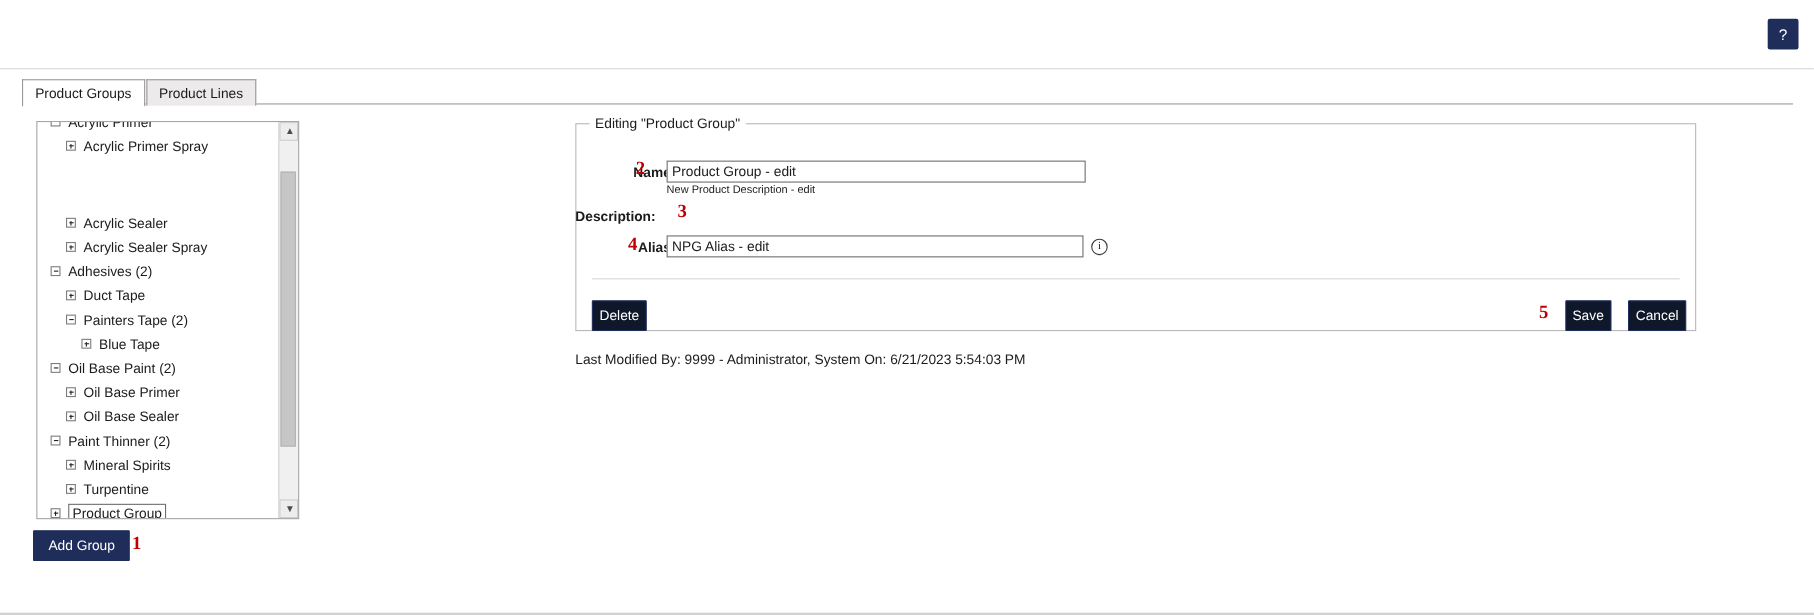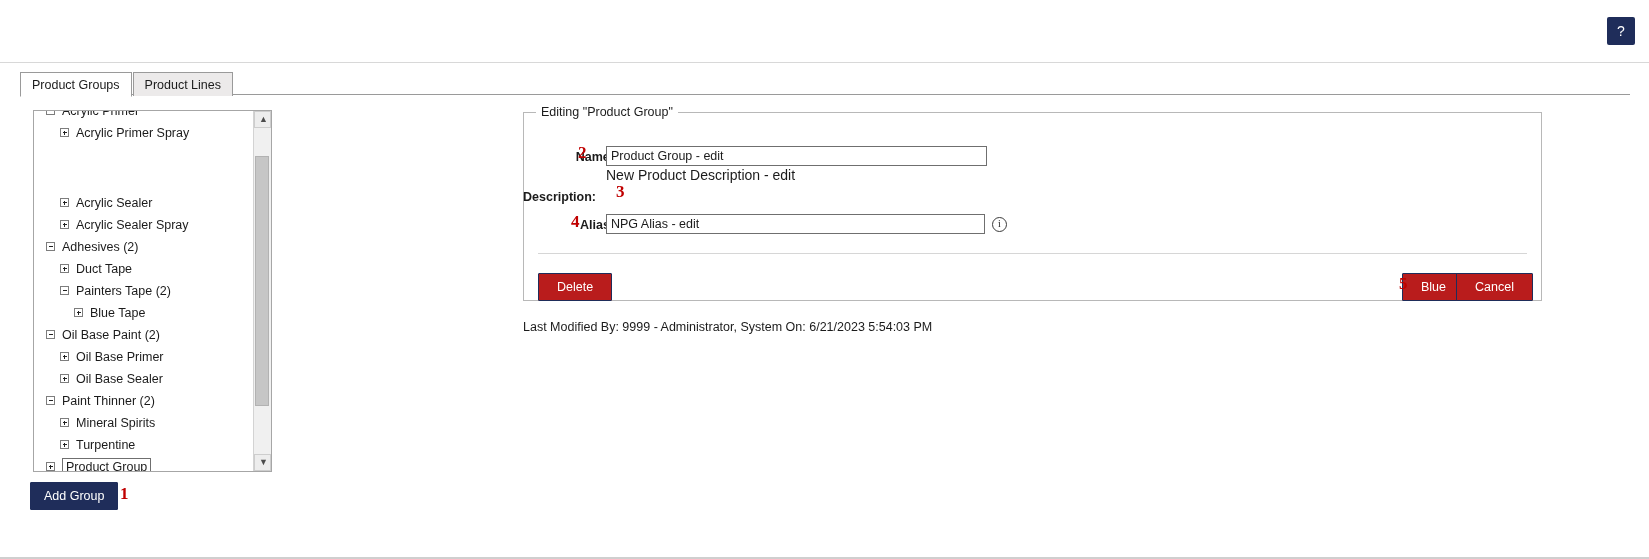--- a/index.html
+++ b/index.html
@@ -242,21 +242,21 @@
     border: 1px solid #6f6f6f;
     font-family: "Liberation Sans", sans-serif;
     font-size: 12.5px;
     color: #1b1b1b;
     padding: 2px 4px;
     background: #ffffff;
     height: 20px;
   }
   .desc-text {
     position: absolute;
-    font-size: 14px;
+    font-size: 10px;
     color: #1b1b1b;
   }
   .info-icon {
     position: absolute;
     width: 13px;
     height: 13px;
     border: 1px solid #3b3b3b;
     border-radius: 50%;
     font-size: 10px;
     line-height: 12px;
@@ -267,26 +267,26 @@
   .panel-divider {
     position: absolute;
     left: 14px;
     top: 140px;
     width: 989px;
     height: 1px;
     background: #d6d6d6;
   }
   .btn {
     position: absolute;
-    background: #b91c1c;
+    background: #0f172a;
     color: #ffffff;
     border: 1px solid #1f2d5a;
     font-size: 12.5px;
     font-family: "Liberation Sans", sans-serif;
-    padding: 6px 18px;
+    padding: 6px 6px;
     cursor: pointer;
     border-radius: 1px;
   }
   .modified-text {
     position: absolute;
     left: 523px;
     top: 320px;
     font-size: 12.5px;
     color: #1b1b1b;
   }
@@ -356,21 +356,21 @@
     <div class="field-label" style="left:-18px; top:77px;">Description:</div>
     <div class="desc-text" style="left:82px; top:54px;">New Product Description - edit</div>
 
     <div class="field-label" style="left:0px; top:105px;">Alias:</div>
     <input class="text-input" style="left: 82px; top: 101px; width: 379px;" value="NPG Alias - edit">
     <div class="info-icon" style="left:468px; top:104px;">i</div>
 
     <div class="panel-divider"></div>
 
     <button class="btn" style="left:14px; top:160px;">Delete</button>
-    <button class="btn" style="right:76px; top:160px;">Blue</button>
+    <button class="btn" style="right:76px; top:160px;">Save</button>
     <button class="btn" style="right:8px; top:160px;">Cancel</button>
   </div>
 
   <div class="marker" style="left:578px; top:143px;">2</div>
   <div class="marker" style="left:616px; top:182px;">3</div>
   <div class="marker" style="left:571px; top:212px;">4</div>
   <div class="marker" style="left:1399px; top:274px;">5</div>
 
   <div class="modified-text">Last Modified By: 9999 - Administrator, System On: 6/21/2023 5:54:03 PM</div>
 </div>

